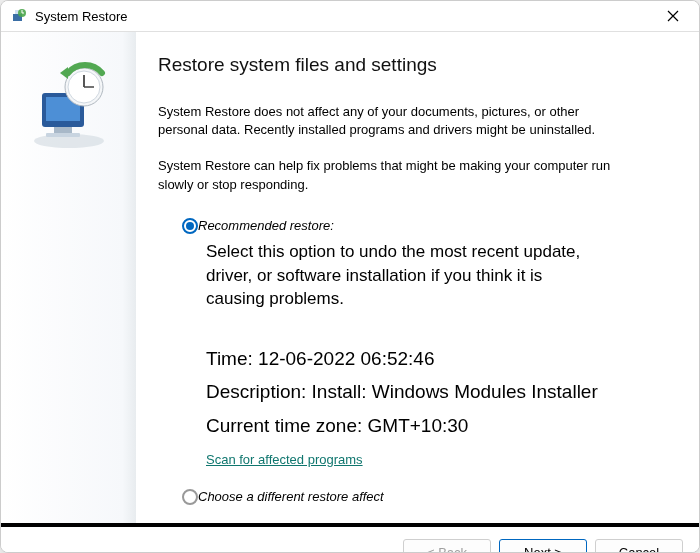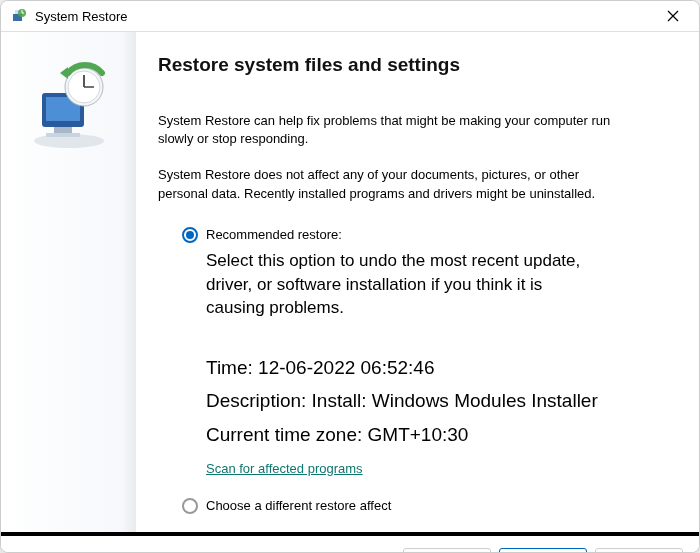--- a/index.html
+++ b/index.html
@@ -62,39 +62,40 @@
       justify-content: center;
       padding-top: 24px;
     }
     .main {
       flex: 1;
       padding: 22px 28px 12px 22px;
       color: #000;
     }
     .heading {
       font-size: 19px;
-      font-weight: 700;
+      font-weight: 400;
       color: #111;
-      margin-bottom: 36px;
+      margin-bottom: 27px;
     }
     .paragraph {
       font-size: 13px;
       line-height: 1.4;
       margin-bottom: 18px;
       max-width: 470px;
     }
     .options {
       padding-left: 24px;
       margin-top: 24px;
     }
     .radio-row {
       display: flex;
       align-items: center;
-      gap: 8px;
+      gap: 0;
       margin-bottom: 6px;
+      font-style: italic;
     }
     .radio {
       width: 16px;
       height: 16px;
       border-radius: 50%;
       border: 2px solid #999;
       display: flex;
       align-items: center;
       justify-content: center;
       flex-shrink: 0;
@@ -199,22 +200,22 @@
           <line x1="60" y1="26" x2="60" y2="14" stroke="#444" stroke-width="1.8"></line>
           <line x1="60" y1="26" x2="70" y2="26" stroke="#444" stroke-width="1.3"></line>
           <path d="M 44 12 A 22 22 0 0 1 78 12" fill="none" stroke="#52a852" stroke-width="6" stroke-linecap="round"></path>
           <polygon points="44,6 44,18 36,12" fill="#52a852"></polygon>
         </svg>
       </span>
     </div>
 
     <div class="main">
       <h1 class="heading">Restore system files and settings</h1>
+      <p class="paragraph">System Restore does not affect any of your documents, pictures, or other personal data. Recently installed programs and drivers might be uninstalled.</p>
       <p class="paragraph">System Restore can help fix problems that might be making your computer run slowly or stop responding.</p>
-      <p class="paragraph">System Restore does not affect any of your documents, pictures, or other personal data. Recently installed programs and drivers might be uninstalled.</p>
 
       <div class="options">
         <div class="radio-row">
           <span class="radio selected"></span>
           <span class="radio-label">Recommended restore:</span>
         </div>
         <p class="option-desc">Select this option to undo the most recent update, driver, or software installation if you think it is causing problems.</p>
 
         <div class="details">
           <div>Time: 12-06-2022 06:52:46</div>

